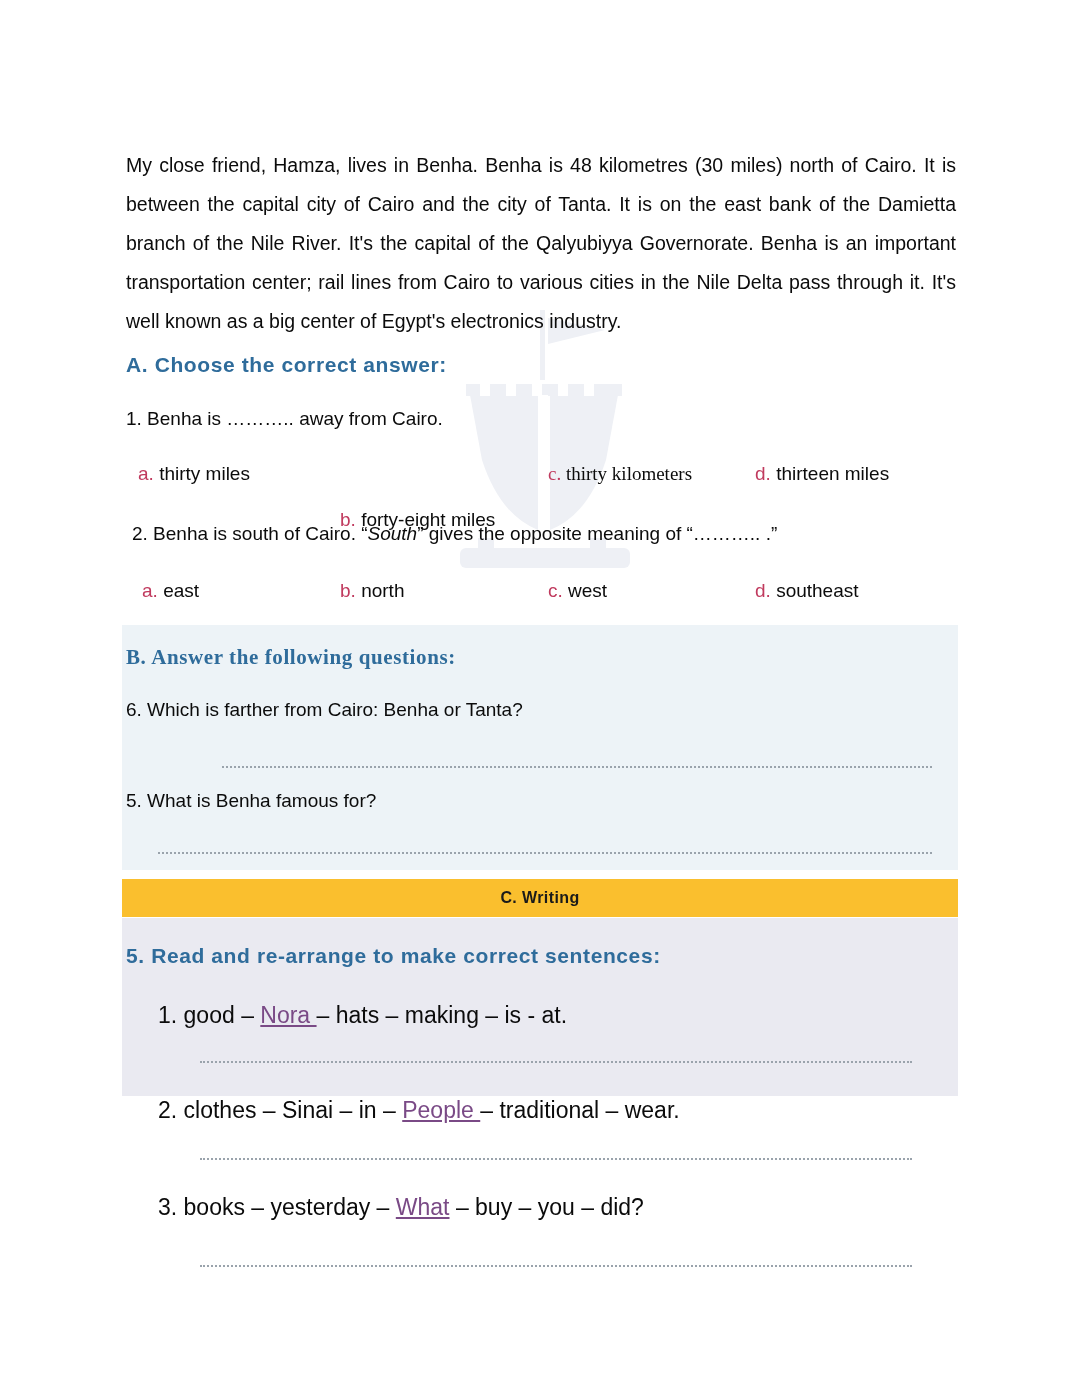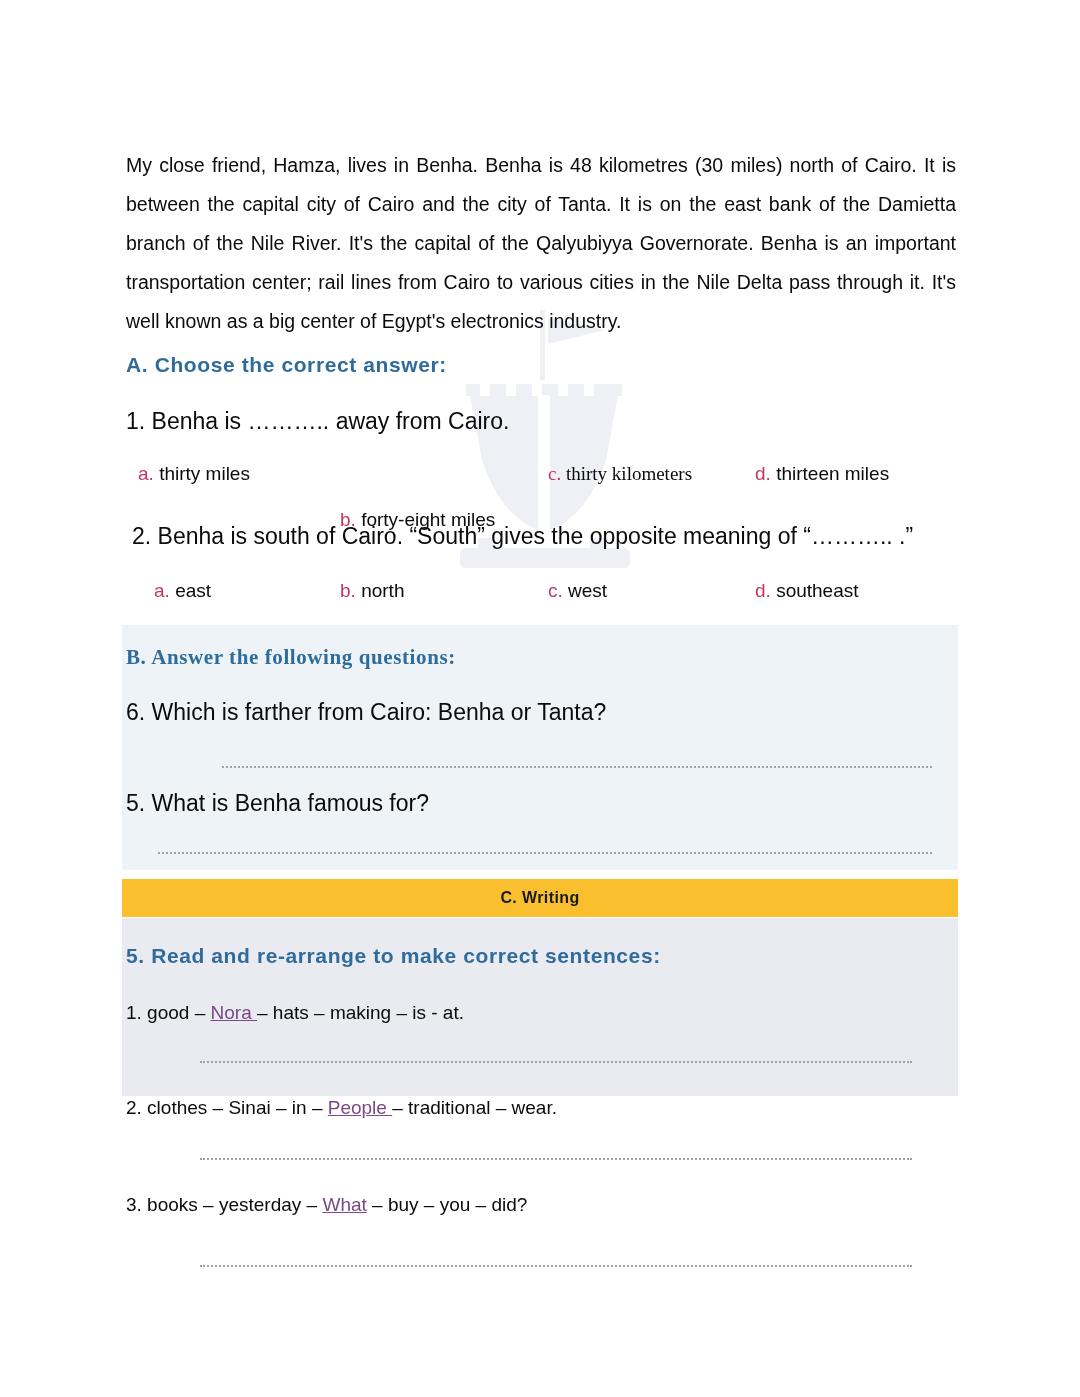--- a/index.html
+++ b/index.html
@@ -118,21 +118,21 @@
     font-weight: 700;
     color: #2f6c9b;
     letter-spacing: .6px;
   }
   .heading-a { left: 126px; top: 353px; }
   .heading-b { left: 126px; top: 645px; font-family: Liberation Serif, serif; }
   .heading-5 { left: 126px; top: 944px; }
 
   .q {
     position: absolute;
-    font-size: 23px;
+    font-size: 19px;
     color: #0b0b0b;
     white-space: nowrap;
   }
   .q1 { left: 126px; top: 408px; }
   .q2 { left: 132px; top: 523px; }
   .q4 { left: 126px; top: 699px; }
   .q5 { left: 126px; top: 790px; }
 
   .opts {
     position: absolute;
@@ -146,21 +146,21 @@
     position: absolute;
     white-space: nowrap;
   }
   .opt .ltr {
     color: #c03a5e;
   }
   .opts-1 .opt:nth-child(1) { left: 0; }
   .opts-1 .opt:nth-child(2) { left: 202px; margin-top: 46px; }
   .opts-1 .opt:nth-child(3) { left: 410px; font-family: Liberation Serif, serif; }
   .opts-1 .opt:nth-child(4) { left: 617px; }
-  .opts-2 .opt:nth-child(1) { left: 16px; text-align: center; }
+  .opts-2 .opt:nth-child(1) { left: 4px; text-align: center; }
   .opts-2 .opt:nth-child(2) { left: 202px; text-align: center; }
   .opts-2 .opt:nth-child(3) { left: 410px; }
   .opts-2 .opt:nth-child(4) { left: 617px; }
 
   .ans-line {
     position: absolute;
     border-bottom: 2px dotted #9aa3ac;
     height: 0;
     z-index: 2;
   }
@@ -184,33 +184,34 @@
   }
   .banner-label {
     font-size: 16px;
     font-weight: 700;
     color: #1a1a1a;
     letter-spacing: .4px;
   }
 
   .sent {
     position: absolute;
-    font-size: 19px;
+    font-size: 23px;
     color: #0b0b0b;
     white-space: nowrap;
+    margin-left: 32px;
   }
   .s1 { left: 126px; top: 1002px; }
   .s2 { left: 126px; top: 1097px; }
   .s3 { left: 126px; top: 1194px; }
   .hl {
     color: #7a4a86;
     text-decoration: underline;
     text-decoration-color: #7a4a86;
   }
-  .it { }
+  .it { font-style: italic; }
 </style>
 </head>
 <body>
 
 <div class="page">
 
   <div class="wm-layer">
 
     <svg class="wm-ship" viewBox="0 0 230 290">
       <g fill="#eef0f5">

